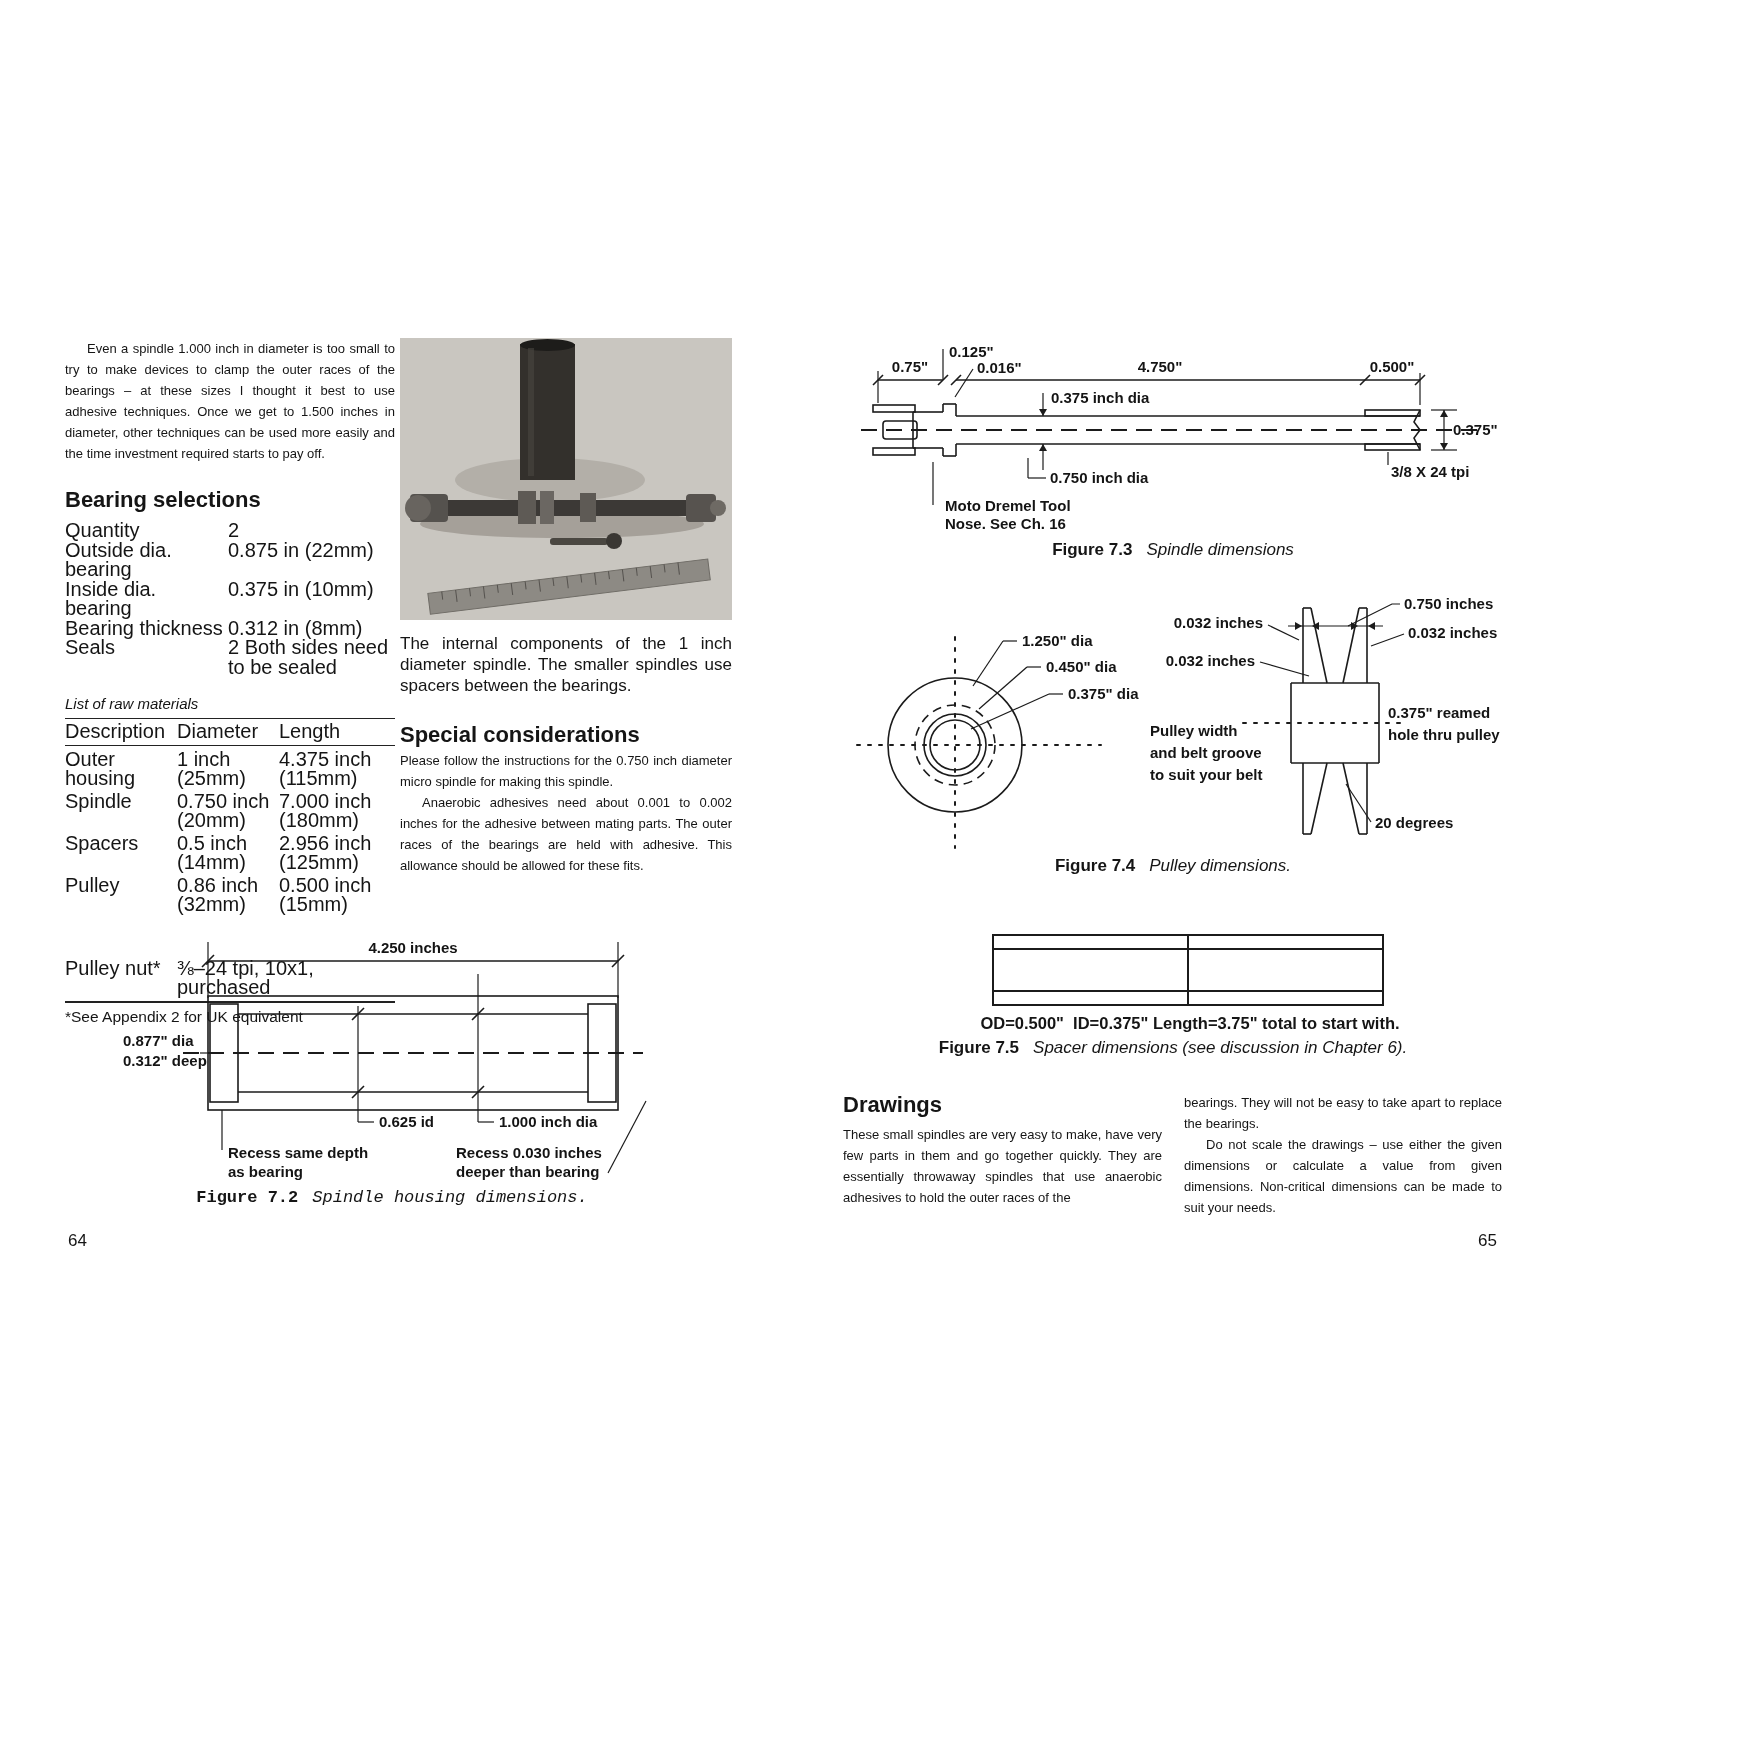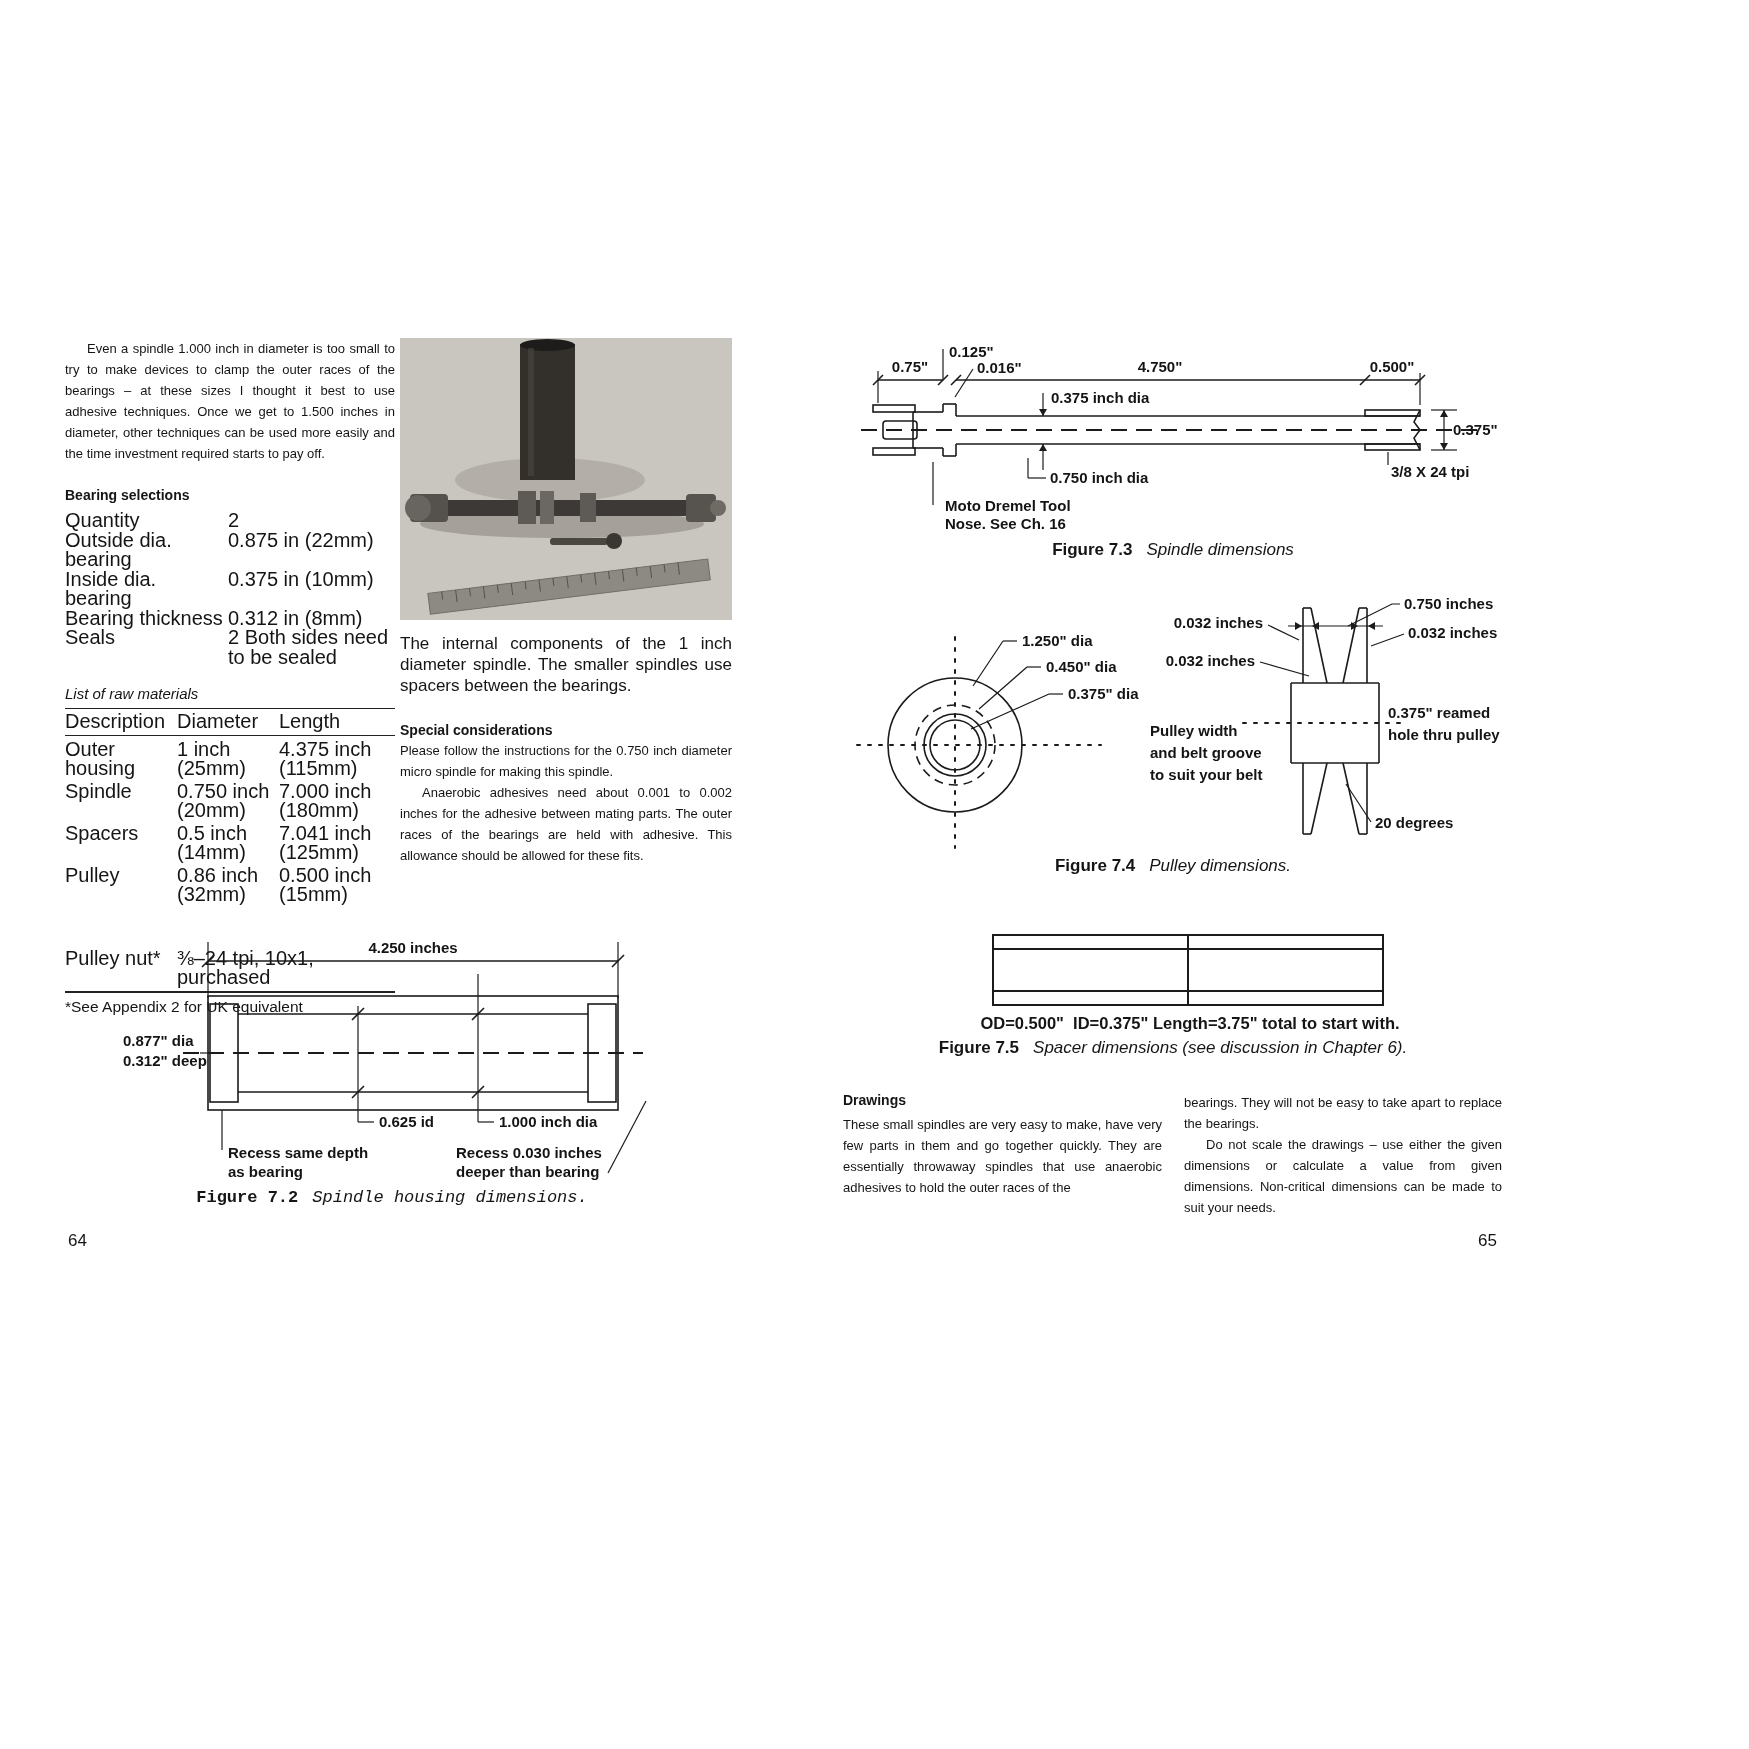--- a/index.html
+++ b/index.html
@@ -6,21 +6,21 @@
   body{
     width:1749px;height:1749px;position:relative;background:#ffffff;
     font-family:"Liberation Sans", sans-serif;color:#151515;
     -webkit-font-smoothing:antialiased;
   }
   .abs{position:absolute;}
   p{margin:0;}
   .just{text-align:justify;}
   .body-text{font-size:13px;line-height:21px;}
   .indent{text-indent:22px;}
-  h3{margin:0;font-size:14px;font-weight:bold;}
+  h3{margin:0;font-size:22px;font-weight:bold;}
   .italic-head{font-size:15px;font-style:italic;font-weight:normal;}
   
   .kv-row{display:grid;grid-template-columns:163px 1fr;font-size:20px;line-height:19.5px;}
   
   .rm-table{font-size:20px;line-height:19px;border-top:1.5px solid #222;}
   .rm-head{display:grid;grid-template-columns:112px 102px 1fr;border-bottom:1.5px solid #222;padding:3px 0 4px 0;}
   .rm-row{display:grid;grid-template-columns:112px 102px 1fr;padding:2px 0;}
   .rm-bottom{border-bottom:2.5px solid #222;margin-top:41px;}
   .footnote{font-size:15.5px;margin-top:5px;}
   .caption{font-size:17px;text-align:center;}
@@ -97,21 +97,21 @@
           <div>(180mm)</div>
         </span>
     </div>
     <div class="rm-row">
       <span>Spacers</span>
       <span>
           <div>0.5 inch</div>
           <div>(14mm)</div>
         </span>
       <span>
-          <div>7.041 inch</div>
+          <div>2.956 inch</div>
           <div>(125mm)</div>
         </span>
     </div>
     <div class="rm-row">
       <span>Pulley</span>
       <span>
           <div>0.86 inch</div>
           <div>(32mm)</div>
         </span>
       <span>

